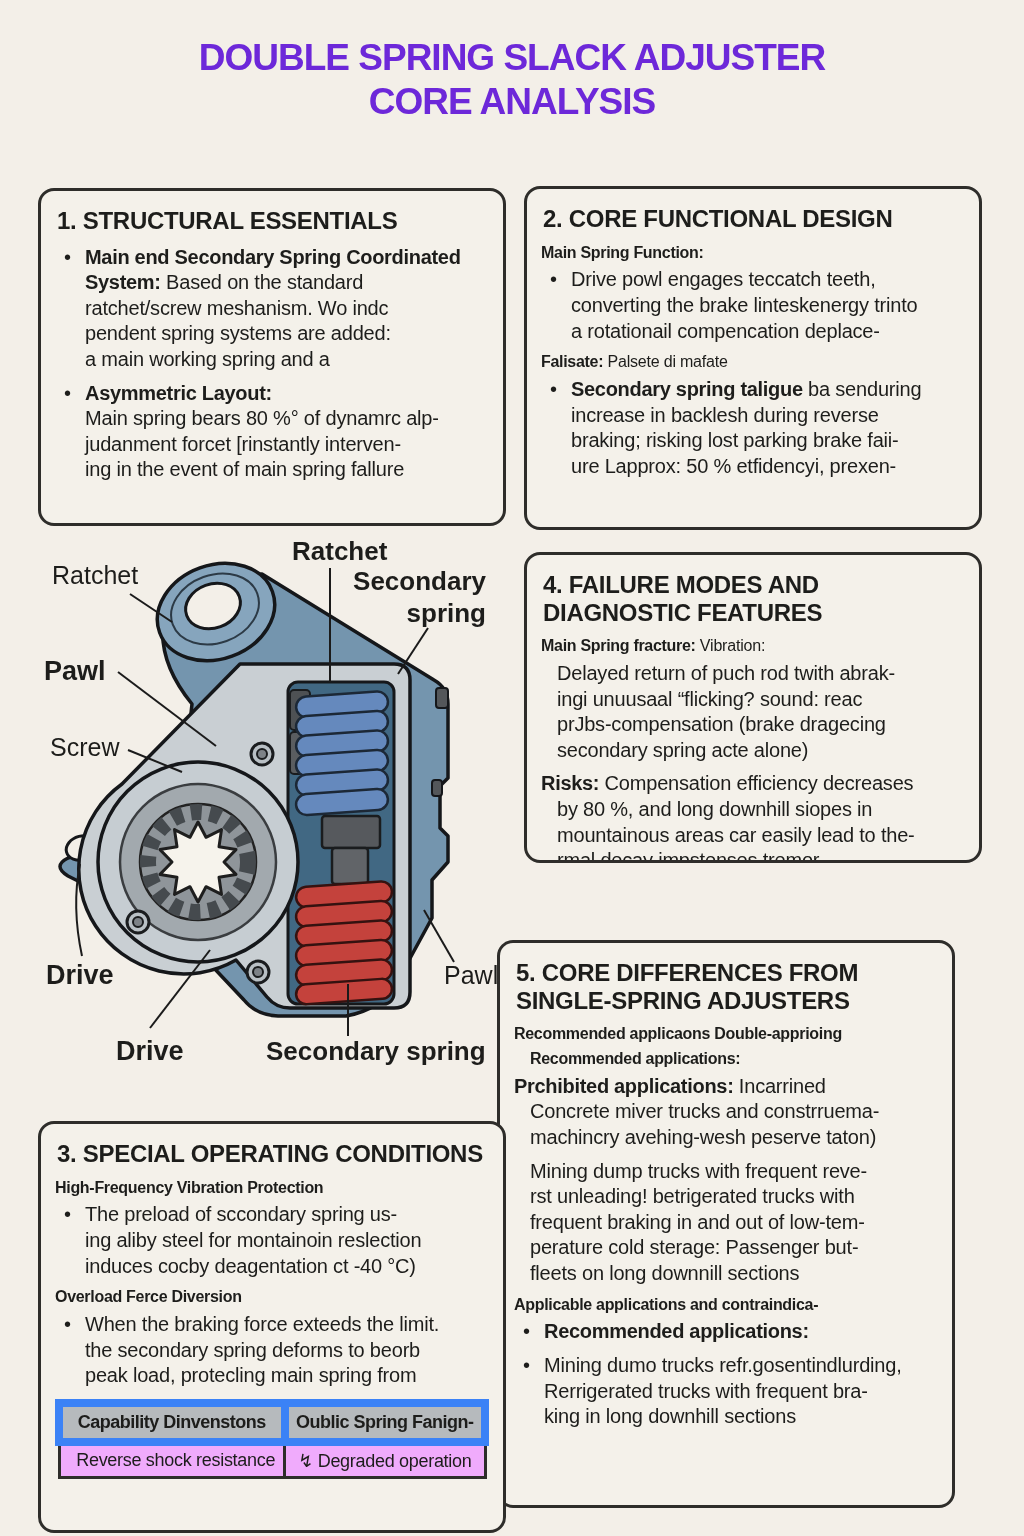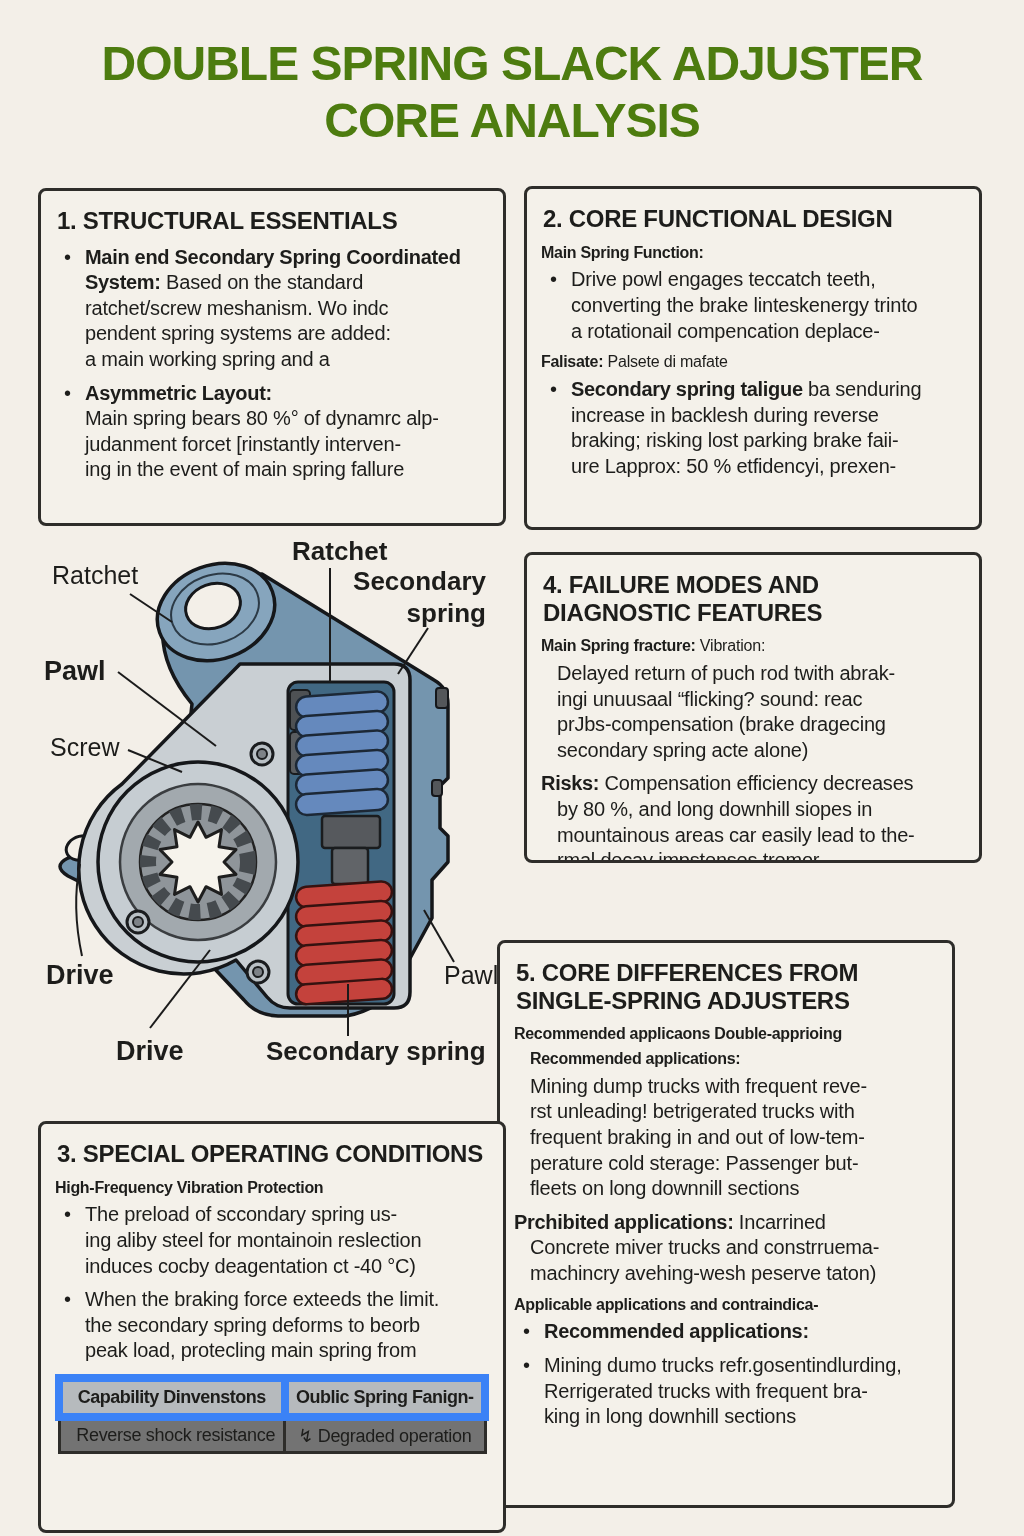--- a/index.html
+++ b/index.html
@@ -3,25 +3,25 @@
 <meta charset="utf-8">
 <style>
   html,body{margin:0;padding:0;}
   #page{
     position:relative;width:1024px;height:1536px;
     background:#f3efe8;color:#1d1d1b;
     font-family:"Liberation Sans",sans-serif;overflow:hidden;
   }
   .title{
     position:absolute;top:36px;left:0;width:100%;text-align:center;
-    font-size:48px;font-weight:bold;letter-spacing:-1px;line-height:1.18;color:#4d7c0f;
+    font-size:37px;font-weight:bold;letter-spacing:-1px;line-height:1.18;color:#6d28d9;
     white-space:pre-line;
   }
   .box{
-    position:absolute;border:3px solid #2e2d2a;border-radius:8px;
+    position:absolute;border:3px solid #2e2d2a;border-radius:16px;
     padding:12px 14px 10px 14px;background:#f4f1ea;box-sizing:border-box;overflow:hidden;
   }
   #box1{left:38px;top:188px;width:468px;height:338px;}
   #box2{left:524px;top:186px;width:458px;height:344px;}
   #box4{left:524px;top:552px;width:458px;height:311px;}
   #box5{left:497px;top:940px;width:458px;height:568px;}
   #box3{left:38px;top:1100px;width:468px;height:412px;margin-top:21px;}
   .bx-h{font-weight:bold;font-size:24px;letter-spacing:-0.3px;margin:4px 2px 10px 2px;white-space:pre-line;line-height:1.15;}
   .li{font-size:20px;line-height:1.28;margin:0 0 8px 0;letter-spacing:-0.2px;}
   .sub{font-size:16px;line-height:1.3;margin:0 0 4px 0;letter-spacing:-0.2px;}
@@ -30,21 +30,21 @@
   .bullet{position:relative;padding-left:30px;}
   .blt{position:absolute;left:9px;top:0;}
   .ind{padding-left:16px;}
   .hang{padding-left:16px;text-indent:-16px;}
   .tbl{width:100%;border-collapse:collapse;margin-top:10px;}
   .tbl th{
     background:#b6babd;font-weight:bold;font-size:18px;letter-spacing:-0.5px;
     border:8px solid #3b82f6;padding:5px 4px;text-align:center;
   }
   .tbl td{
-    border:3px solid #2e2d2a;padding:4px 8px;background:#737373;font-size:18px;letter-spacing:-0.3px;
+    border:3px solid #2e2d2a;padding:4px 8px;background:#f0abfc;font-size:18px;letter-spacing:-0.3px;
   }
   .tbl td.r{text-align:right;}
   .tbl td.c{text-align:center;}
   .diagram{position:absolute;left:30px;top:532px;width:480px;height:560px;}
   .dlabel{fill:#1d1d1b;font-family:"Liberation Sans",sans-serif;}
 </style>
 </head>
 <body>
 
 <div id="page">
@@ -89,41 +89,42 @@
 by 80 %, and long downhill siopes in
 mountainous areas car easily lead to the-
 rmal decay impstenses tremor</span></div>
   </div>
 
   <div class="box" id="box5">
     <div class="bx-h">5. CORE DIFFERENCES FROM
 SINGLE-SPRING ADJUSTERS</div>
     <div class="sub b">Recommended applicaons Double-apprioing</div>
     <div class="sub b ind">Recommended applications:</div>
+    <div class="li hang"><span class="b">Prchibited applications:</span><span class="pre"> Incarrined
+Concrete miver trucks and constrruema-
+machincry avehing-wesh peserve taton)</span></div>
     <div class="li ind pre">Mining dump trucks with frequent reve-
 rst unleading! betrigerated trucks with
 frequent braking in and out of low-tem-
 perature cold sterage: Passenger but-
 fleets on long downnill sections</div>
-    <div class="li hang"><span class="b">Prchibited applications:</span><span class="pre"> Incarrined
-Concrete miver trucks and constrruema-
-machincry avehing-wesh peserve taton)</span></div>
     <div class="sub b">Applicable applications and contraindica-</div>
     <div class="li bullet"><span class="blt">•</span><span class="b">Recommended applications:</span></div>
     <div class="li bullet"><span class="blt">•</span><span class="pre">Mining dumo trucks refr.gosentindlurding,
 Rerrigerated trucks with frequent bra-
 king in long downhill sections</span></div>
   </div>
 
   <div class="box" id="box3">
     <div class="bx-h">3. SPECIAL OPERATING CONDITIONS</div>
     <div class="sub b">High-Frequency Vibration Protection</div>
     <div class="li bullet"><span class="blt">•</span><span class="pre">The preload of sccondary spring us-
 ing aliby steel for montainoin reslection
 induces cocby deagentation ct -40 °C)</span></div>
+    <div class="sub b">Overload Ferce Diversion</div>
     <div class="li bullet"><span class="blt">•</span><span class="pre">When the braking force exteeds the limit.
 the secondary spring deforms to beorb
 peak load, protecling main spring from</span></div>
     <table class="tbl">
       <tbody>
           <tr>
         <th>Capability Dinvenstons</th>
         <th>Oublic Spring Fanign-</th>
       </tr>
       <tr>

